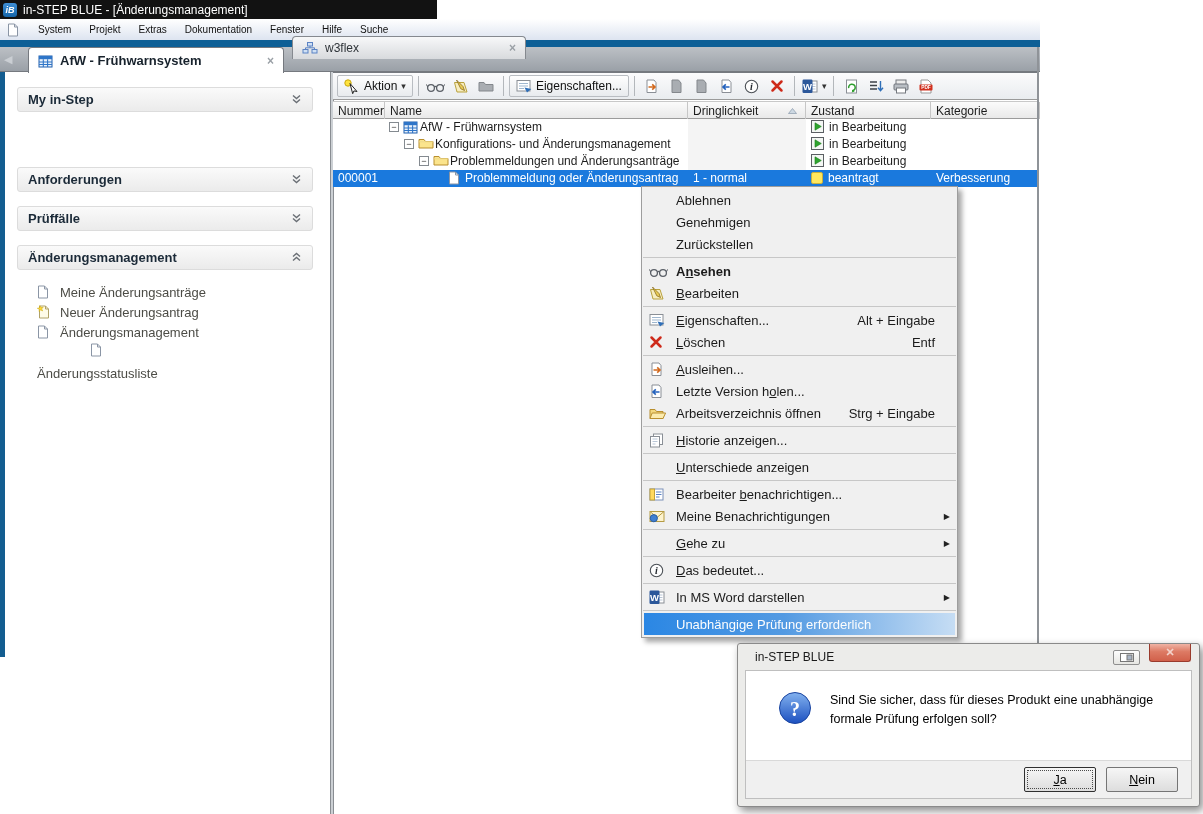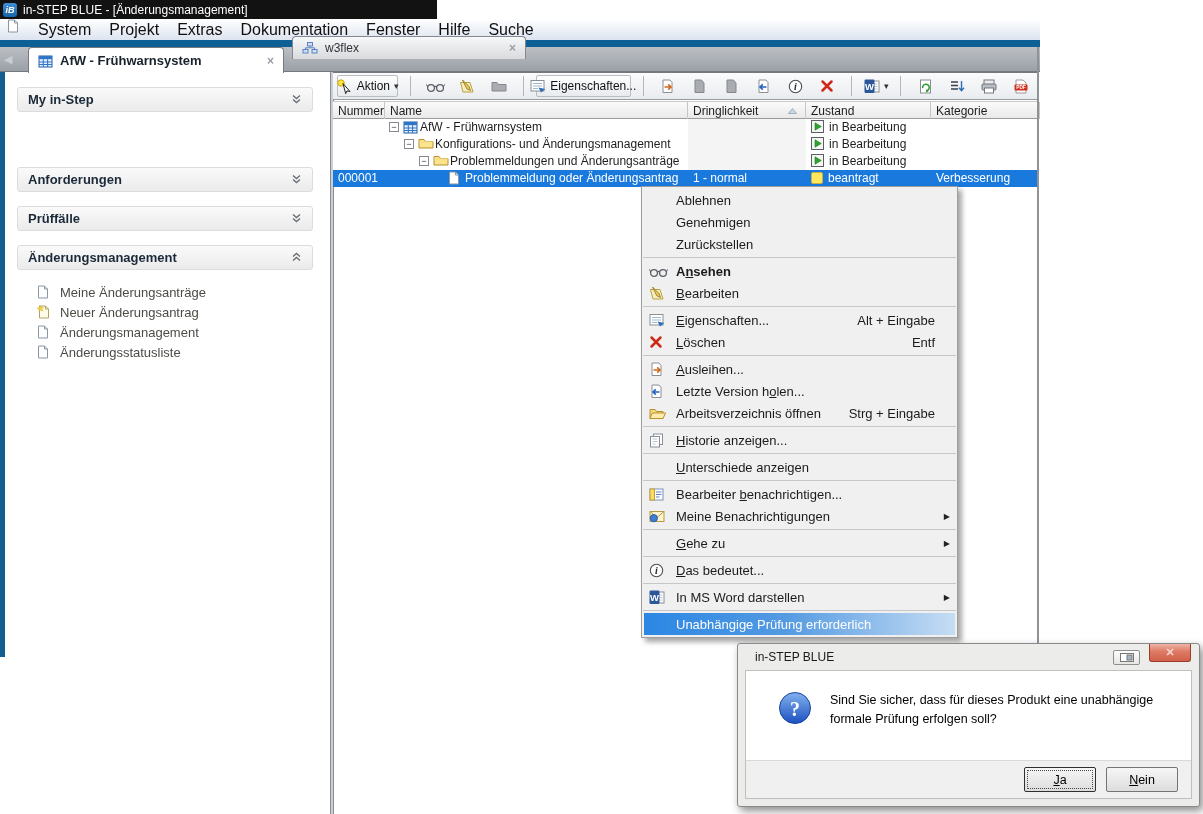--- a/index.html
+++ b/index.html
@@ -8,21 +8,21 @@
   .stage *{box-sizing:border-box;}
 
   
   .titlebar{position:absolute;left:0;top:0;width:437px;height:19px;background:#121212;color:#fff;
             display:flex;align-items:center;gap:6px;padding-left:3px;font-size:12px;}
   .app-icon{width:14px;height:14px;background:linear-gradient(#3f8fd6,#1565a8);color:#fff;border-radius:3px;
             font-size:9px;font-weight:bold;display:flex;align-items:center;justify-content:center;font-style:italic;}
 
   
   .menubar{position:absolute;left:0;top:19px;width:1040px;height:21px;
-           background:linear-gradient(#ffffff,#dde4f0);display:flex;align-items:flex-start;font-size:16px;color:#101010;}
+           background:linear-gradient(#ffffff,#dde4f0);display:flex;align-items:center;font-size:10px;color:#101010;}
   .mdi-icon{margin:0 10px 0 7px;display:flex;}
   .menu-item{padding:2px 9px;cursor:default;}
 
   .bluebar{position:absolute;left:0;top:40px;width:1040px;height:7px;background:#0d5f96;}
 
   
   .tabbar{position:absolute;left:0;top:47px;width:1040px;height:25px;
           background:linear-gradient(#bcc0c5,#9aa0a7);border-bottom:1px solid #75797f;}
   .tab-nav{position:absolute;left:4px;top:53px;color:#caced3;font-size:11px;}
   .tab{position:absolute;display:flex;align-items:center;gap:7px;padding:0 9px;}
@@ -41,21 +41,21 @@
   .acc-chev{margin-left:auto;display:flex;}
   .side-item{position:absolute;left:32px;display:flex;align-items:center;gap:9px;font-size:13px;color:#4c4c46;height:18px;}
   .si-icon{display:flex;width:14px;}
   .splitter{position:absolute;left:330px;top:72px;width:4px;height:742px;background:#ccd0d4;
             border-left:1px solid #898d92;border-right:1px solid #898d92;}
   .main-right-border{position:absolute;left:1037px;top:47px;width:2px;height:759px;background:#8f9398;}
 
   
   .toolbar{position:absolute;left:333px;top:72px;width:704px;height:28px;border-top:1px solid #75797f;
            background:linear-gradient(#fbfbfc,#e9ecef);border-bottom:1px solid #9a9a9a;
-           display:flex;align-items:center;padding:0 4px;gap:8px;}
+           display:flex;align-items:center;padding:0 4px;gap:1px;}
   .tb-btn{height:22px;min-width:24px;display:flex;align-items:center;justify-content:center;gap:4px;padding:0 2px;border-radius:2px;}
   .tb-labeled{border:1px solid #b9bdc2;background:linear-gradient(#fefefe,#e8ebee);padding:0 6px;font-size:12px;color:#111;}
   .tb-caret{font-size:9px;color:#333;}
   .tb-sep{width:1px;height:20px;background:#b3b7bb;margin:0 4px;}
   .tb-icon{display:flex;}
 
   
   .grid-header{position:absolute;left:333px;top:101px;width:704px;height:18px;
                background:linear-gradient(#fbfbfb,#e9e9e9);border-bottom:1px solid #9b9b9b;border-top:1px solid #c8c8c8;}
   .gh-cell{position:absolute;top:0;height:17px;border-right:1px solid #c6c6c6;font-size:12px;color:#1d1d1d;
@@ -214,21 +214,21 @@
       </div>
       <div class="side-item" style="top: 251px;">
         <span class="si-icon">
           <svg width="12" height="14">
             <path d="M1.5 1 L7.5 1 L10.5 4 L10.5 13 L1.5 13 Z" fill="#fff" stroke="#8a95a5"></path>
             <path d="M7.5 1 L7.5 4 L10.5 4" fill="none" stroke="#8a95a5"></path>
           </svg>
         </span>
         <span>Änderungsmanagement</span>
       </div>
-      <div class="side-item" style="top: 271px;">
+      <div class="side-item" style="top: 271px; flex-direction: column;">
         <span class="si-icon">
           <svg width="12" height="14">
             <path d="M1.5 1 L7.5 1 L10.5 4 L10.5 13 L1.5 13 Z" fill="#fff" stroke="#8a95a5"></path>
             <path d="M7.5 1 L7.5 4 L10.5 4" fill="none" stroke="#8a95a5"></path>
           </svg>
         </span>
         <span>Änderungsstatusliste</span>
       </div>
     </div>
   <div class="splitter"></div>

